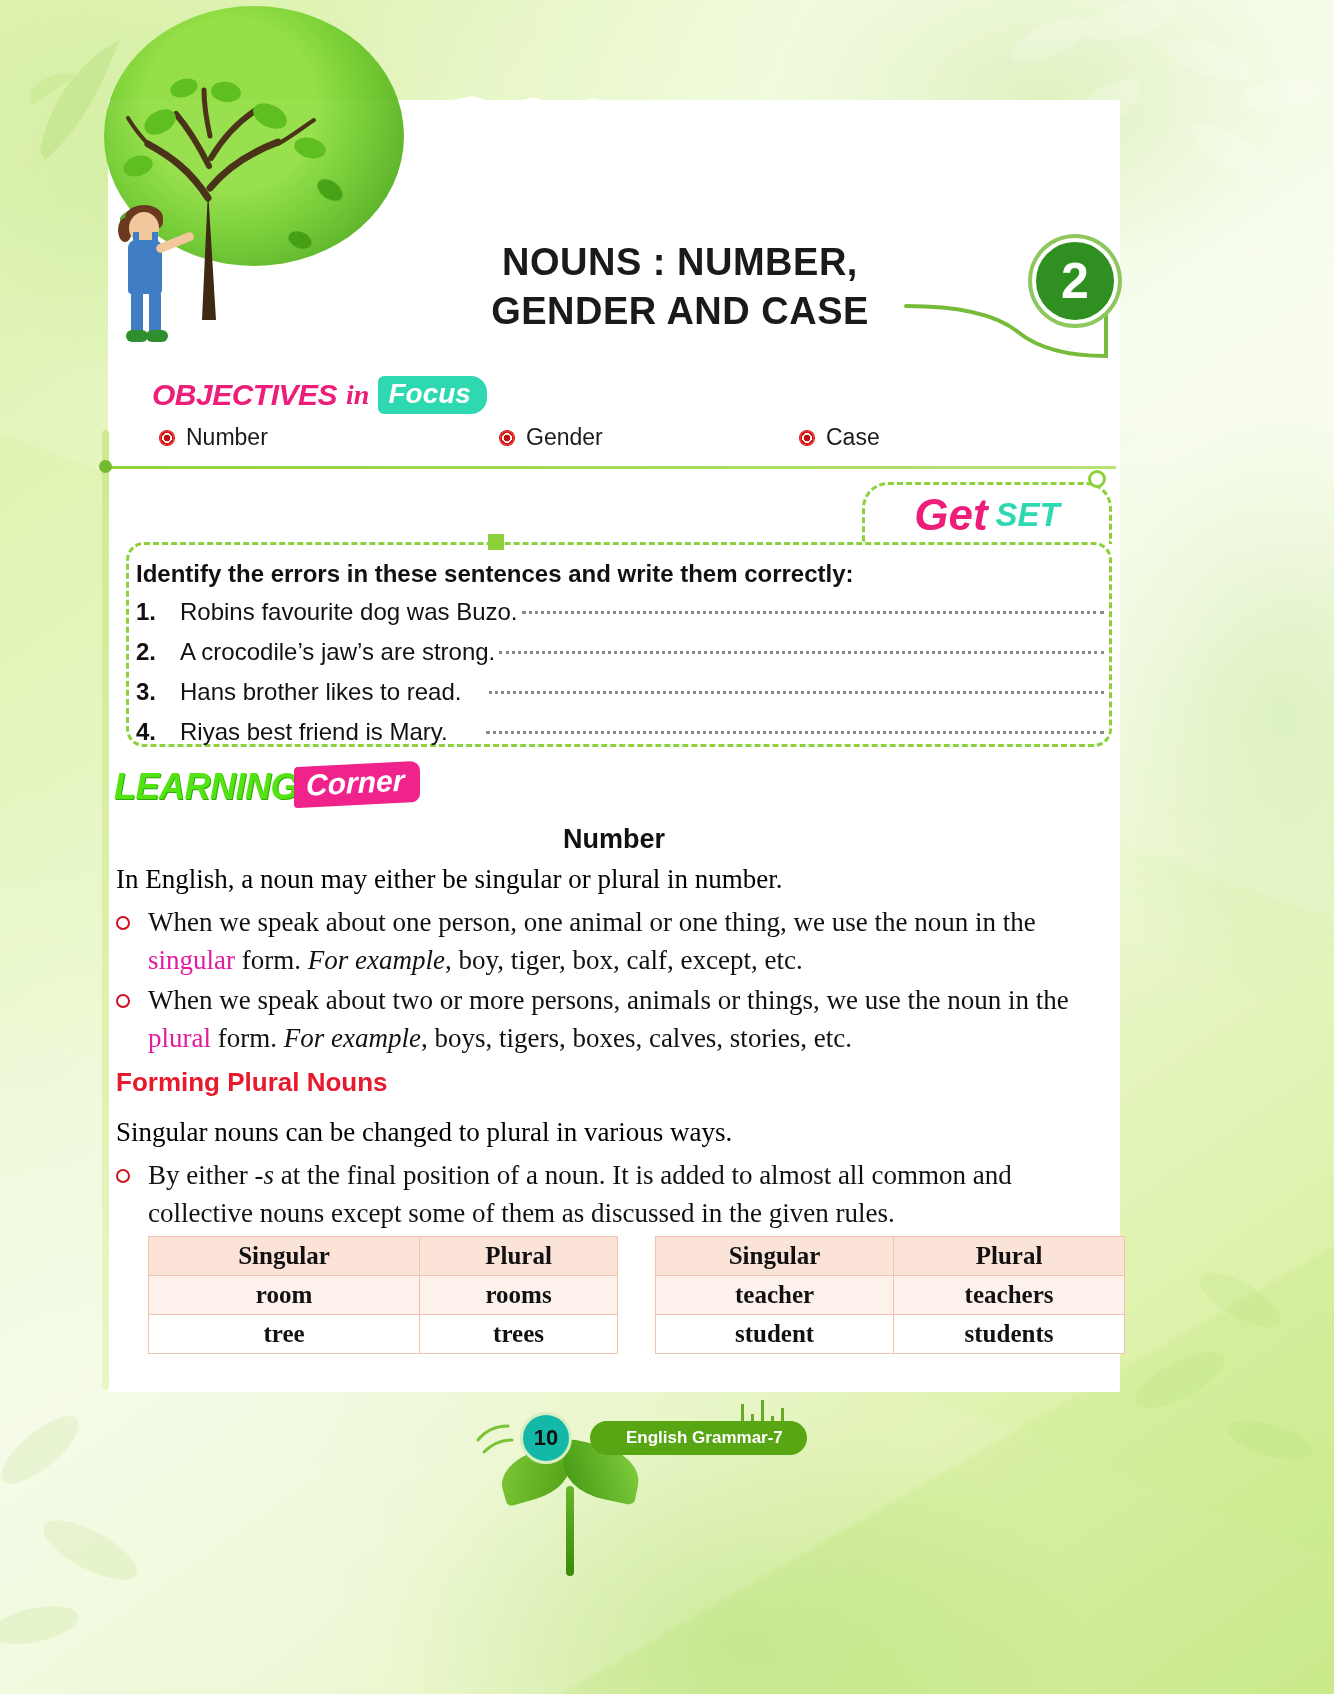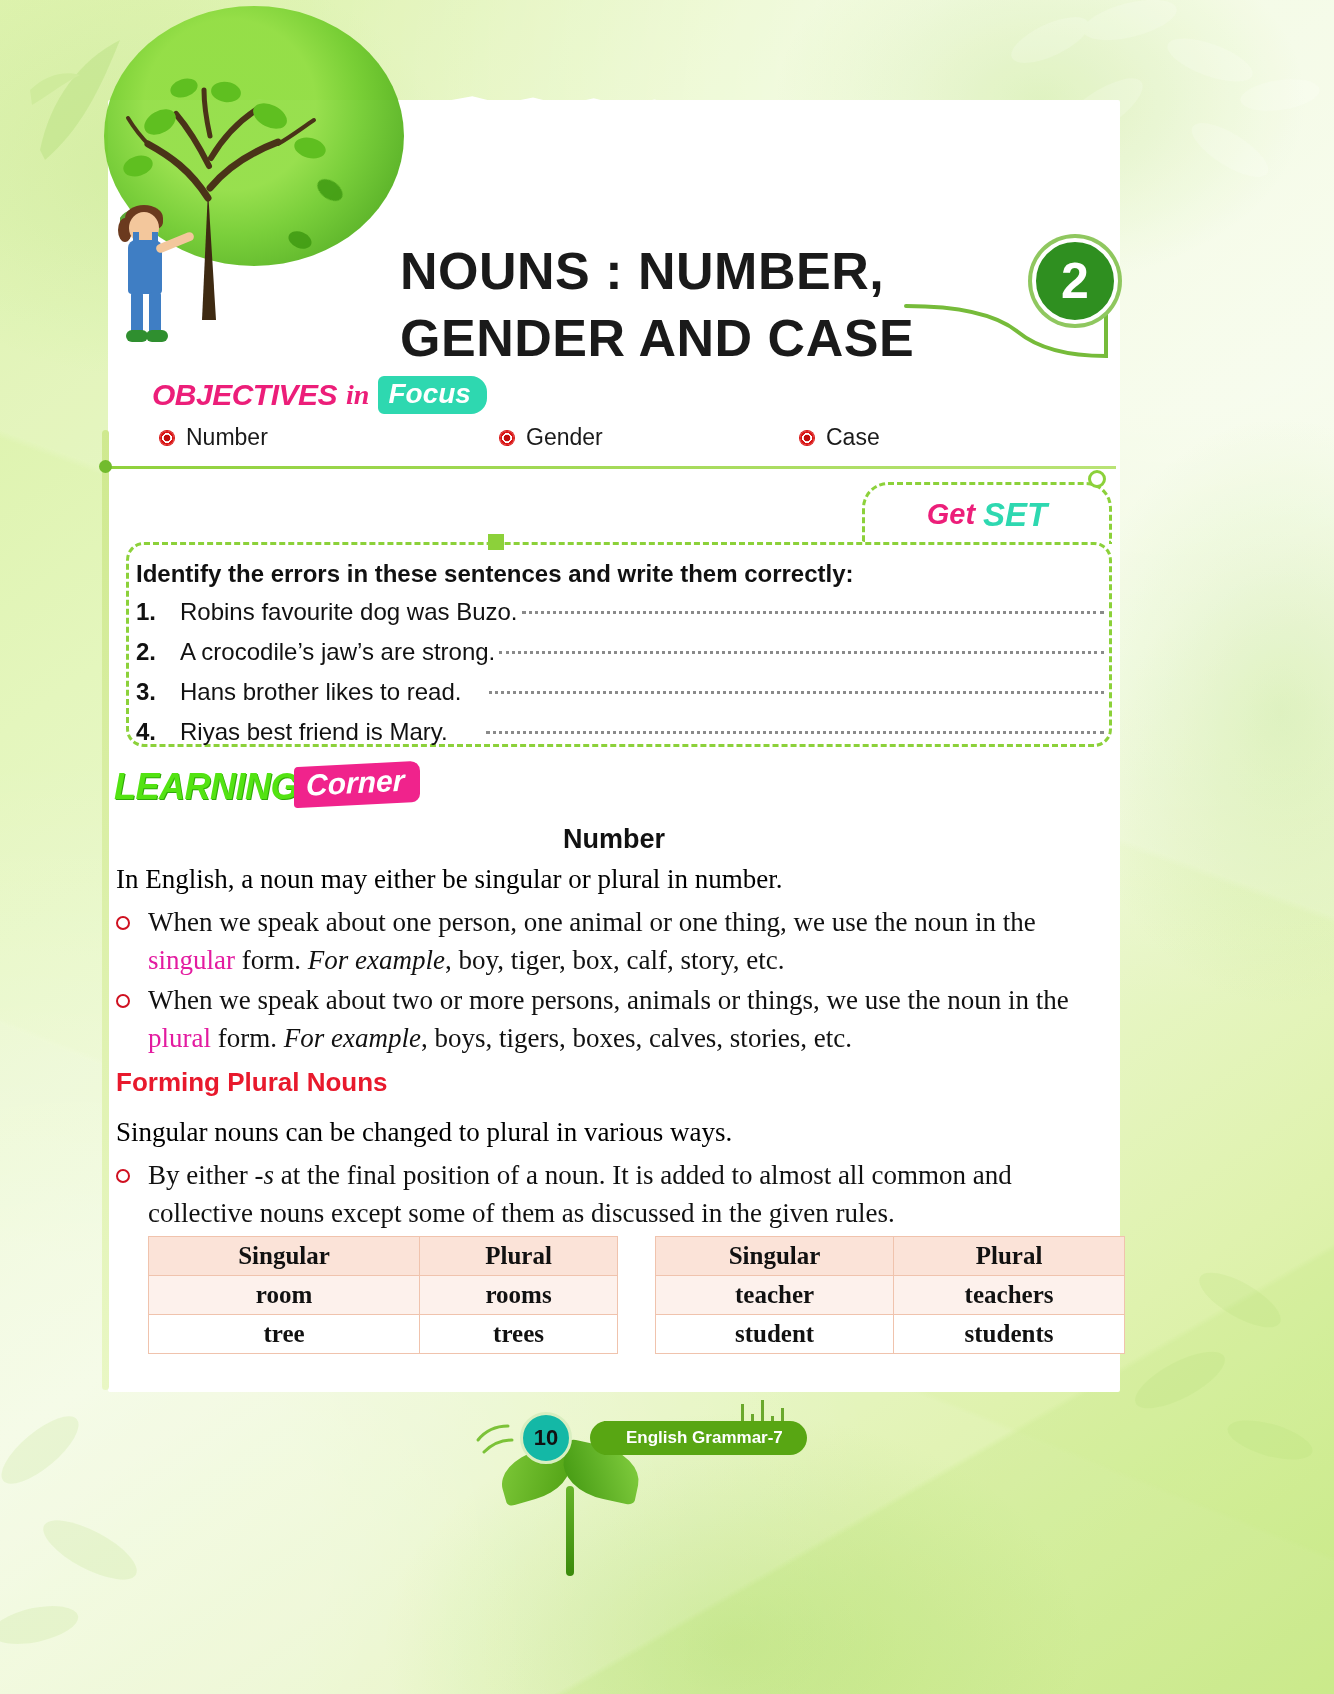--- a/index.html
+++ b/index.html
@@ -80,24 +80,24 @@
     background: #2f8f20;
     border: 4px solid #ffffff;
     box-shadow: 0 0 0 4px #8fc75f;
     display: flex; align-items: center; justify-content: center;
     color: #ffffff; font-size: 50px; font-weight: 700;
     font-family: "Liberation Sans", sans-serif;
   }
 
   .title {
     position: absolute; left: 400px; top: 238px; width: 560px;
-    text-align: left;
+    text-align: center;
     font-family: "Liberation Sans", sans-serif;
     font-weight: 700;
-    font-size: 52px;
+    font-size: 38px;
     letter-spacing: .5px;
     line-height: 1.28;
     color: #1a1a1a;
   }
 
   
   .obj-head { position: absolute; left: 152px; top: 376px; display: flex; align-items: center; gap: 9px; }
   .obj-word {
     font-family: "Liberation Sans", sans-serif;
     font-weight: 700; font-style: italic;
@@ -127,21 +127,21 @@
   .obj-rule-dot { position: absolute; left: 99px; top: 460px; width: 13px; height: 13px; border-radius: 50%; background: #72bb2e; }
 
   
   .getset-tab {
     position: absolute; left: 862px; top: 482px; width: 250px; height: 62px;
     border: 3px dashed #8cd13a; border-bottom: none;
     border-radius: 26px 26px 0 0;
     background: #ffffff;
     display: flex; align-items: center; justify-content: center; gap: 8px;
   }
-  .getset-get { font-family:"Liberation Sans",sans-serif; font-weight:700; font-style: italic; font-size: 29px; color: #ec1e79; }
+  .getset-get { font-family:"Liberation Sans",sans-serif; font-weight:700; font-style: italic; font-size: 44px; color: #ec1e79; }
   .getset-set { font-family:"Liberation Sans",sans-serif; font-weight:700; font-style: italic; font-size: 33px; color: #2ed8b0; }
   .getset-knob { position: absolute; left: 1088px; top: 470px; width: 18px; height: 18px; border: 3px solid #8cd13a; border-radius: 50%; background:#fff; }
 
   .getset-box {
     position: absolute; left: 126px; top: 542px; width: 986px; height: 205px;
     border: 3px dashed #8cd13a;
     border-radius: 18px;
     background: #ffffff;
   }
   .getset-notch { position: absolute; left: 488px; top: 534px; width: 16px; height: 16px; background: #8cd13a; }
@@ -395,21 +395,21 @@
   <span class="lc-learning">LEARNING</span>
   <span class="lc-corner">Corner</span>
 </div>
 
 <div class="section-title" style="top:824px">Number</div>
 
 <div class="para" style="left:116px;top:860px;width:1000px">In English, a noun may either be singular or plural in number.</div>
 
 <div class="bullet-row" style="left:116px;top:903px;width:1000px">
   <span class="ring-bullet"></span>
-  <span class="bullet-text"><span>When we speak about one person, one animal or one thing, we use the noun in the </span><span class="pink">singular</span><span> form. </span><span class="it">For example</span><span>, boy, tiger, box, calf, story, etc.</span></span>
+  <span class="bullet-text"><span>When we speak about one person, one animal or one thing, we use the noun in the </span><span class="pink">singular</span><span> form. </span><span class="it">For example</span><span>, boy, tiger, box, calf, except, etc.</span></span>
 </div>
 
 <div class="bullet-row" style="left:116px;top:981px;width:1000px">
   <span class="ring-bullet"></span>
   <span class="bullet-text"><span>When we speak about two or more persons, animals or things, we use the noun in the </span><span class="pink">plural</span><span> form. </span><span class="it">For example</span><span>, boys, tigers, boxes, calves, stories, etc.</span></span>
 </div>
 
 <div class="sub-head" style="left:116px;top:1067px">Forming Plural Nouns</div>
 
 <div class="para" style="left:116px;top:1113px;width:1000px">Singular nouns can be changed to plural in various ways.</div>

